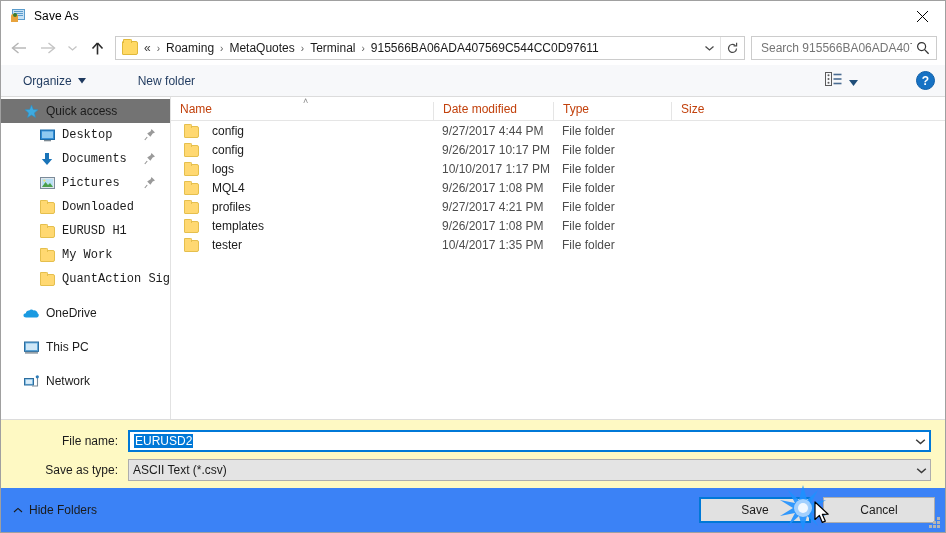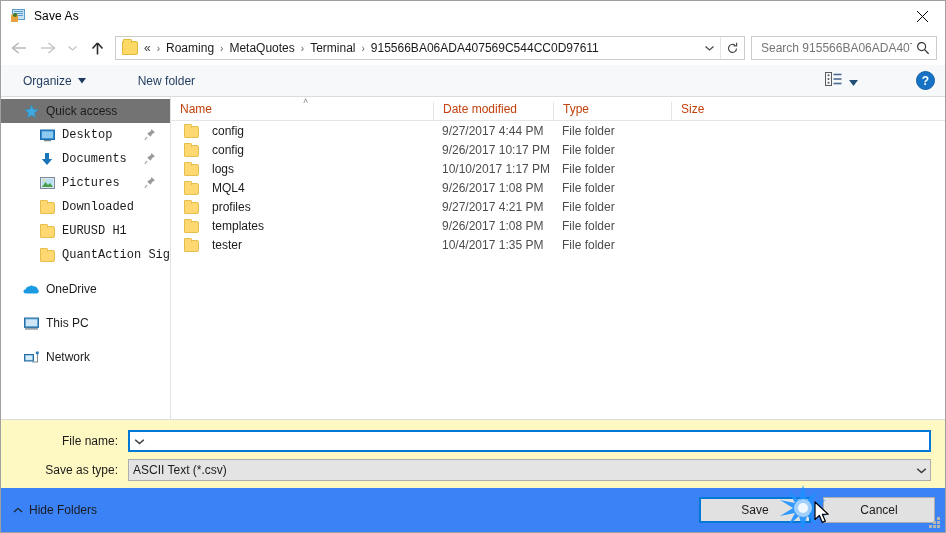--- a/index.html
+++ b/index.html
@@ -494,20 +494,26 @@
       <div class="nav-item indent">
         <span class="nav-ico">
             <span class="folder-ico"></span>
           </span>
         <span class="nav-label">EURUSD H1</span>
       </div>
       <div class="nav-item indent">
         <span class="nav-ico">
             <span class="folder-ico"></span>
           </span>
+        <span class="nav-label">My Work</span>
+      </div>
+      <div class="nav-item indent">
+        <span class="nav-ico">
+            <span class="folder-ico"></span>
+          </span>
         <span class="nav-label">QuantAction Signal</span>
       </div>
 
       <div class="nav-gap"></div>
       <div class="nav-item">
         <span class="nav-ico">
           <svg width="16" height="11" viewBox="0 0 16 11">
             <path d="M3.2 9.5 C1.2 9.5 0.3 8.2 0.5 7 C0.7 5.8 1.9 5.1 2.9 5.2 C3 3.4 4.6 2.3 6.2 2.5 C7.3 1.1 9.4 1.1 10.5 2.4 C12.6 2.1 14.5 3.6 14.8 5.5 C15.8 5.8 16 7 15.6 8 C15.2 9 14.1 9.5 13.2 9.5 Z" fill="#1a9ae1"></path>
           </svg>
         </span>
@@ -634,20 +640,21 @@
           <div class="cell-size" style="width:82px"></div>
         </div>
       </div>
     </div>
   </div>
 
   <div class="formarea">
     <div class="frm-row">
       <div class="frm-label">File name:</div>
       <div class="combo focused">
+        <div class="combo-text"><span class="sel">EURUSD2</span></div>
         <div class="combo-arrow">
           <svg width="11" height="7" viewBox="0 0 11 7">
             <path d="M1.2 1.8 L5.5 5.6 L9.8 1.8" fill="none" stroke="#3a3a3a" stroke-width="1.5"></path>
           </svg>
         </div>
       </div>
     </div>
     <div class="frm-row">
       <div class="frm-label">Save as type:</div>
       <div class="combo disabledlook">

